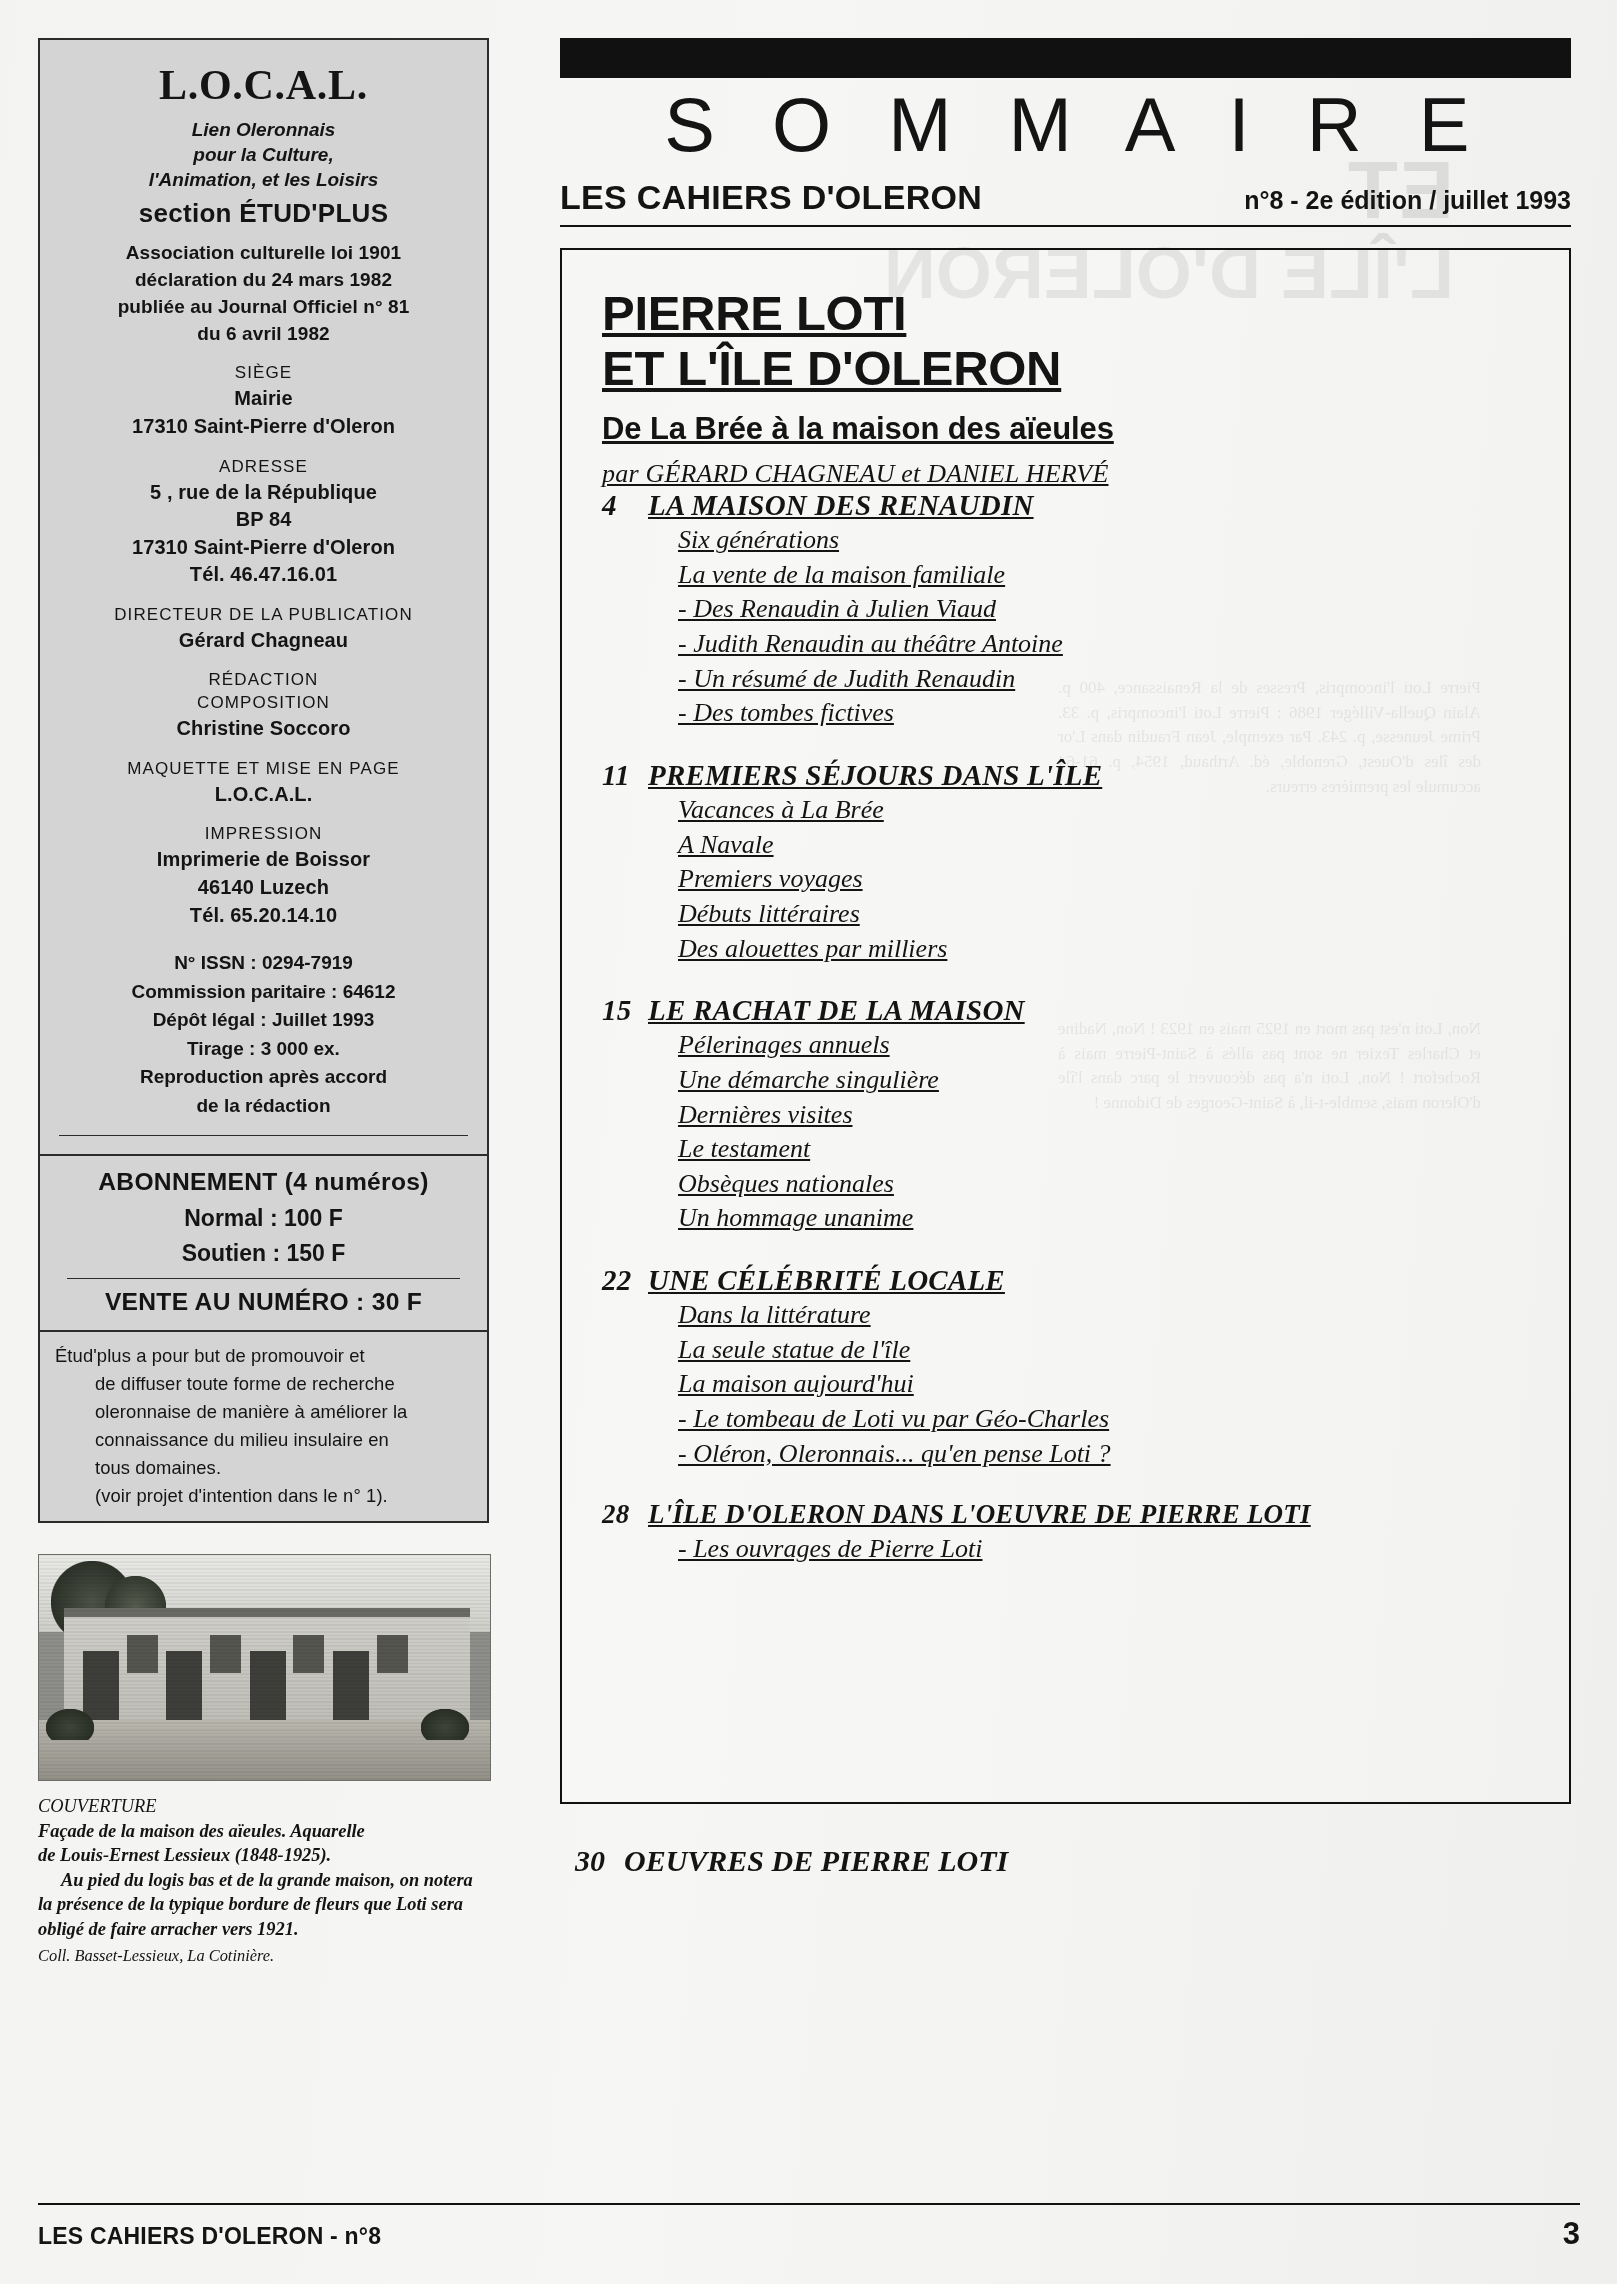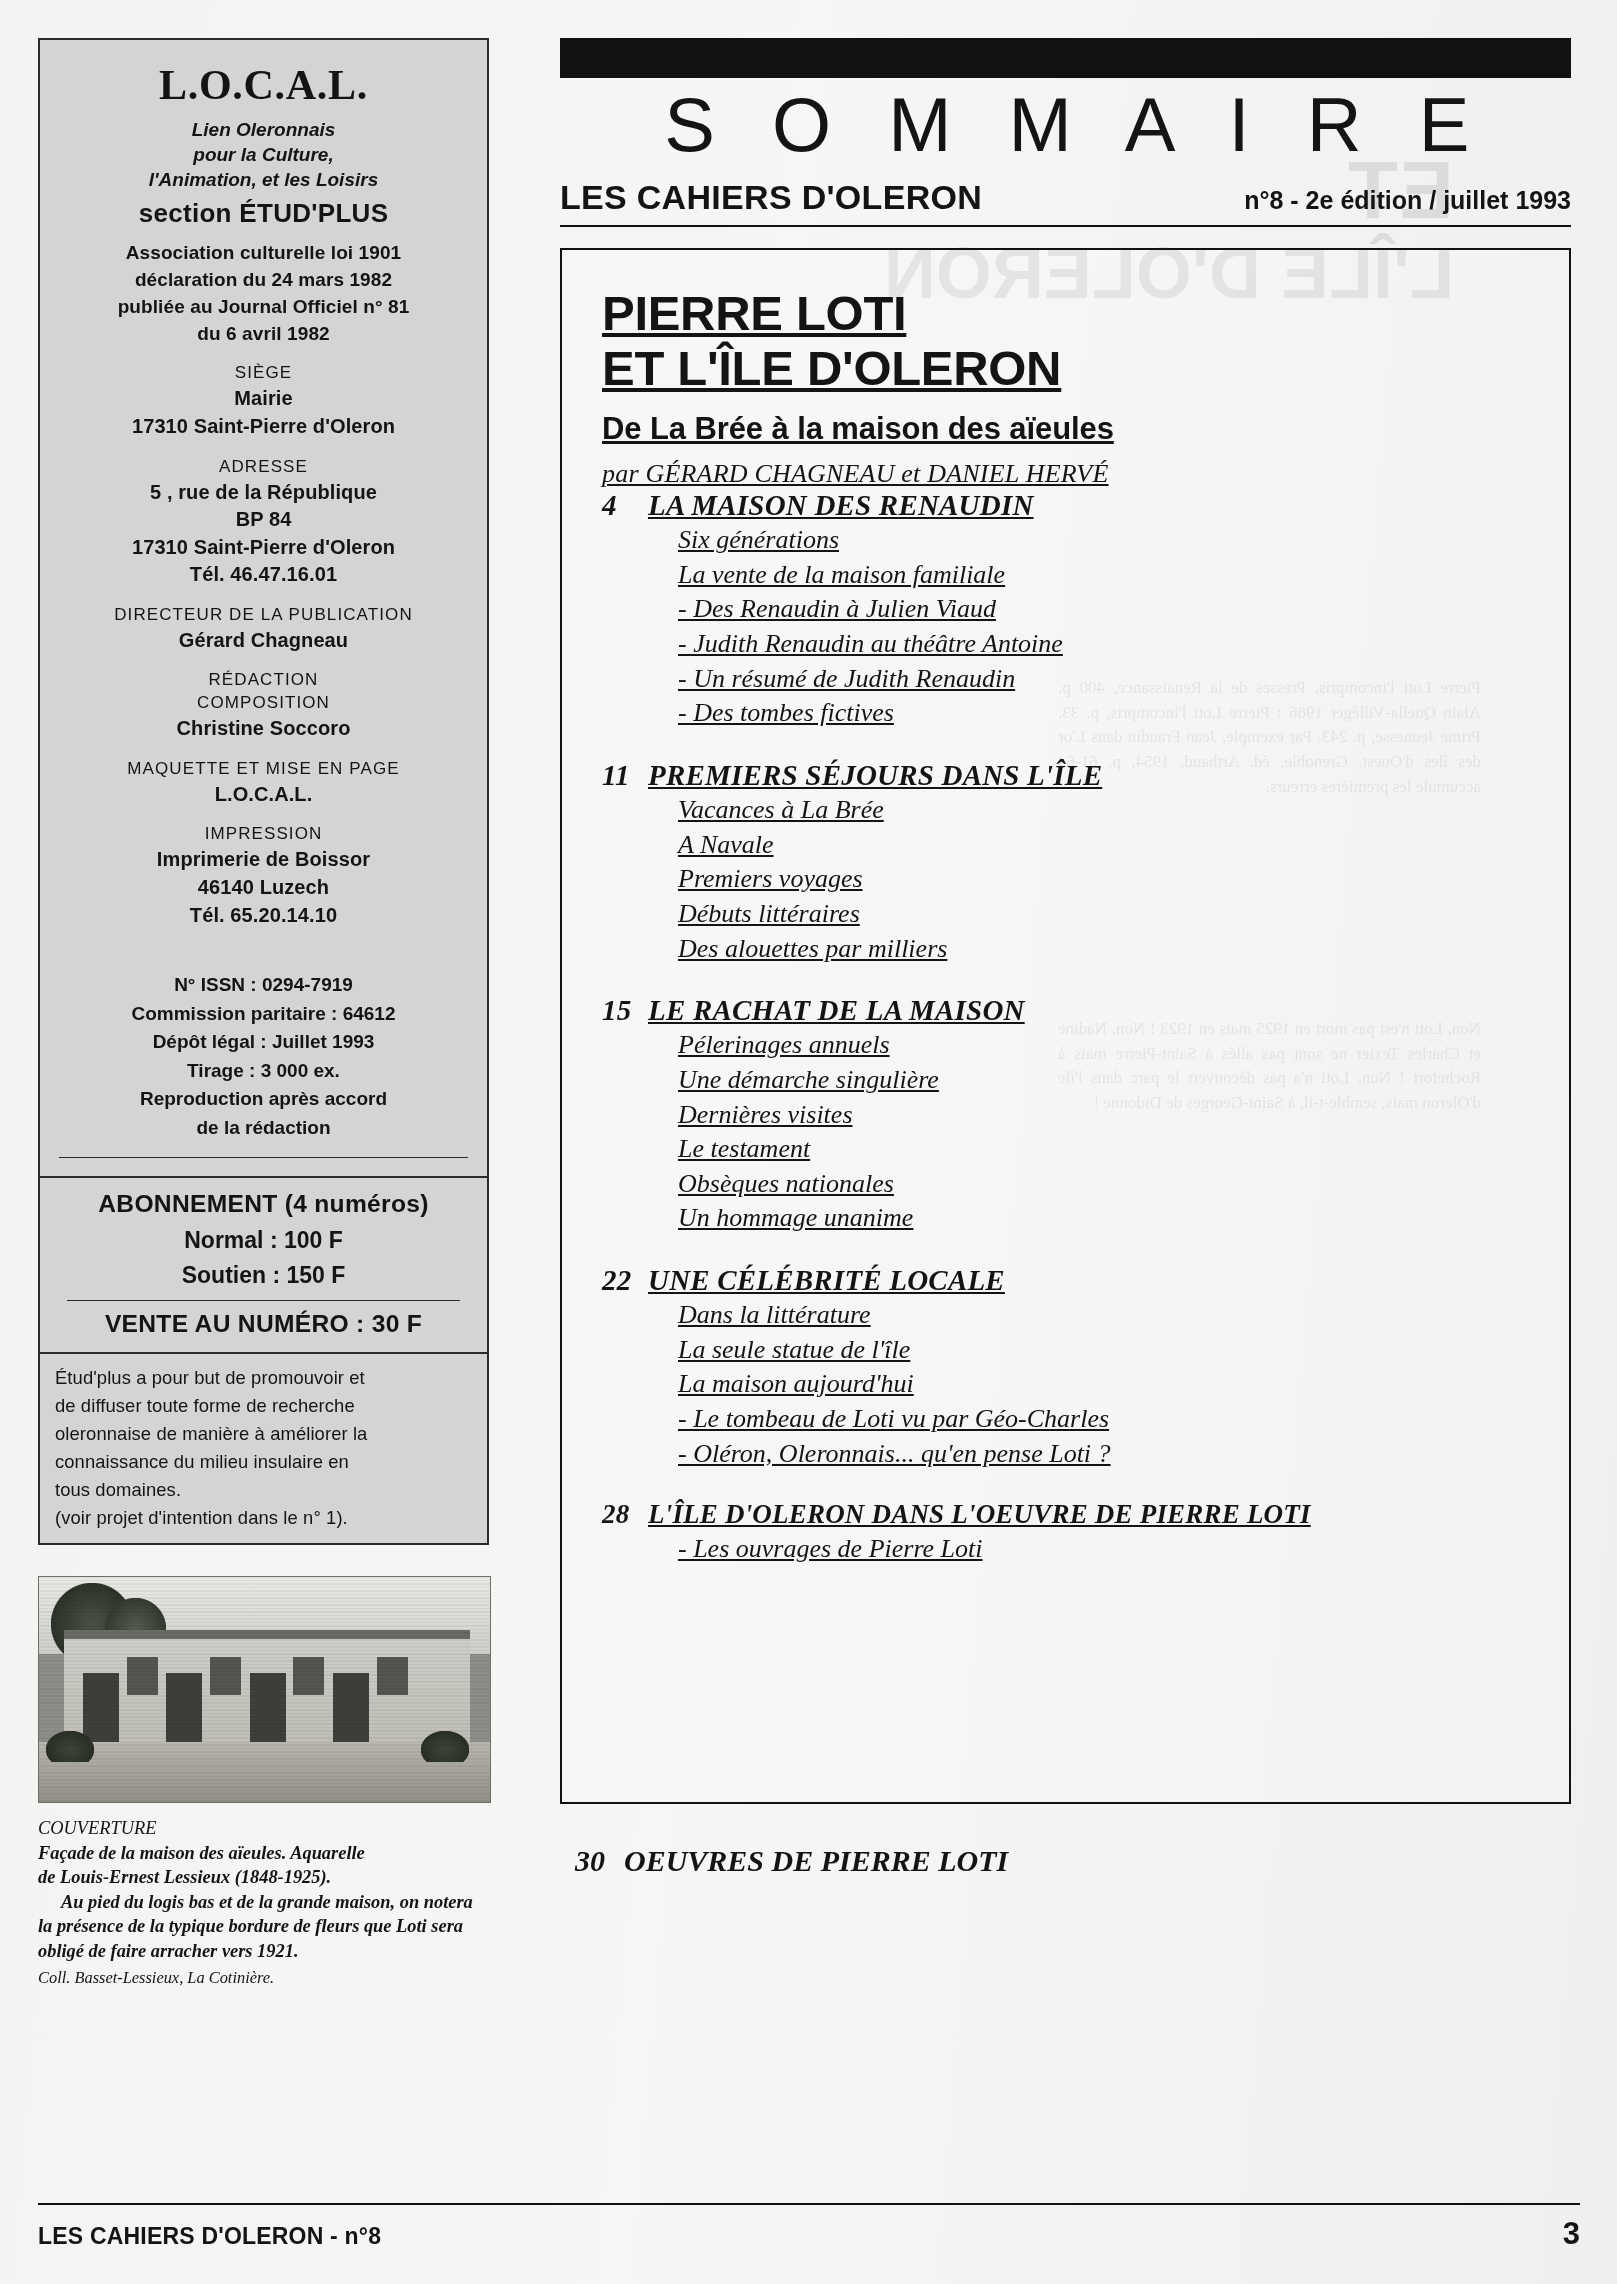--- a/index.html
+++ b/index.html
@@ -99,21 +99,21 @@
   .val {
     font-size: 20px;
     font-weight: bold;
     line-height: 1.38;
     letter-spacing: 0.1px;
   }
   .issn-block {
     font-size: 19px;
     font-weight: bold;
     line-height: 1.5;
-    margin-top: 42px;
+    margin-top: 20px;
   }
   .rule {
     border-top: 1.4px solid #2b2b2b;
     margin: 15px 0 0 0;
   }
   .subs-box {
     border: 2px solid #2b2b2b;
     border-top: none;
     background: #d4d4d4;
     text-align: center;
@@ -136,21 +136,21 @@
   .purpose-box {
     border: 2px solid #2b2b2b;
     border-top: none;
     background: #d4d4d4;
     padding: 11px 15px 12.3px 15px;
     font-size: 18.4px;
     line-height: 1.44;
     letter-spacing: 0.1px;
   }
   .purpose-box p { margin: 0; }
-  .purpose-box p + p { margin-top: 1.4px; }
+  .purpose-box p + p { margin-top: 1.4px; margin-left: 40px; }
 
   
   .photo-wrap {
     margin-top: 31px;
     width: 451px;
   }
   .photo {
     position: relative;
     width: 451px;
     height: 225px;

